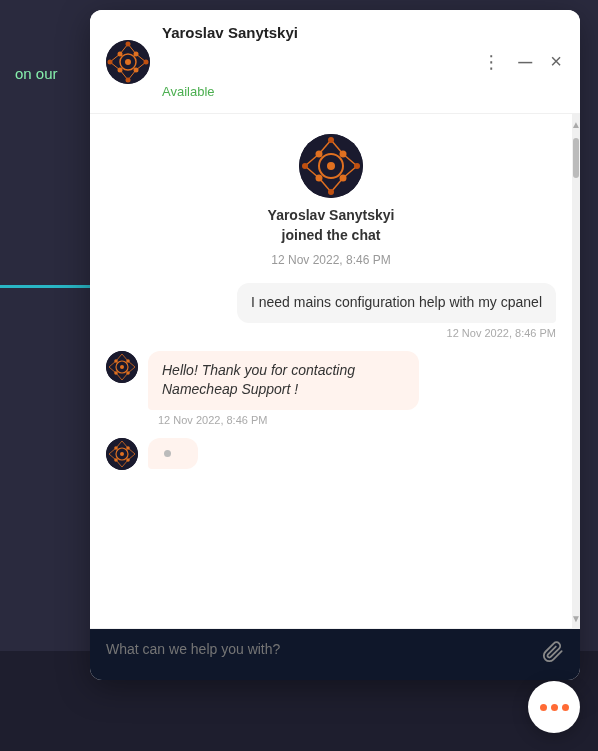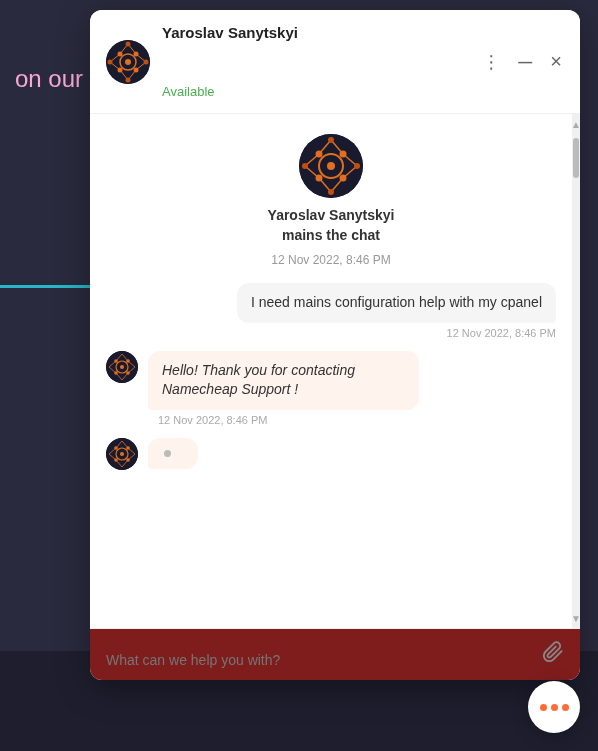--- a/index.html
+++ b/index.html
@@ -10,22 +10,22 @@
       background: #2a2a3e;
       font-family: -apple-system, BlinkMacSystemFont, 'Segoe UI', sans-serif;
       position: relative;
       overflow: hidden;
     }
 
     .background-text-top {
       position: absolute;
       top: 55px;
       left: 0;
-      color: #f9a8d4;
-      font-size: 24px;
+      color: #86efac;
+      font-size: 15px;
       font-weight: 400;
       padding: 10px 15px;
       z-index: 0;
     }
 
     .background-text-bottom {
       position: absolute;
       bottom: 55px;
       left: 0;
       color: #29b6c5;
@@ -318,23 +318,23 @@
       height: 7px;
       background: #bbb;
       border-radius: 50%;
     }
 
     
     .chat-input-area {
       border-top: 1px solid #f0f0f0;
       padding: 12px 16px;
       display: flex;
-      align-items: flex-end;
+      align-items: flex-start;
       gap: 10px;
-      background: #7f1d1d;
+      background: #0f172a;
       flex-shrink: 0;
     }
 
     .chat-input {
       flex: 1;
       border: none;
       outline: none;
       font-size: 14px;
       color: #999;
       background: transparent;
@@ -459,21 +459,21 @@
             <circle cx="20" cy="44" r="3.5" fill="#e07020"></circle>
             <circle cx="44" cy="44" r="3.5" fill="#e07020"></circle>
             <circle cx="32" cy="6" r="3" fill="#c05010"></circle>
             <circle cx="32" cy="58" r="3" fill="#c05010"></circle>
             <circle cx="6" cy="32" r="3" fill="#c05010"></circle>
             <circle cx="58" cy="32" r="3" fill="#c05010"></circle>
           </svg>
         </div>
         <div class="join-text">
           <span>Yaroslav Sanytskyi</span><br>
-          <span>mains the chat</span>
+          <span>joined the chat</span>
         </div>
         <div class="join-time">12 Nov 2022, 8:46 PM</div>
       </div>
 
       <div class="message-group">
         <div class="message-bubble user">I need mains configuration help with my cpanel</div>
         <div class="message-time right">12 Nov 2022, 8:46 PM</div>
       </div>
 
       <div class="message-group">

